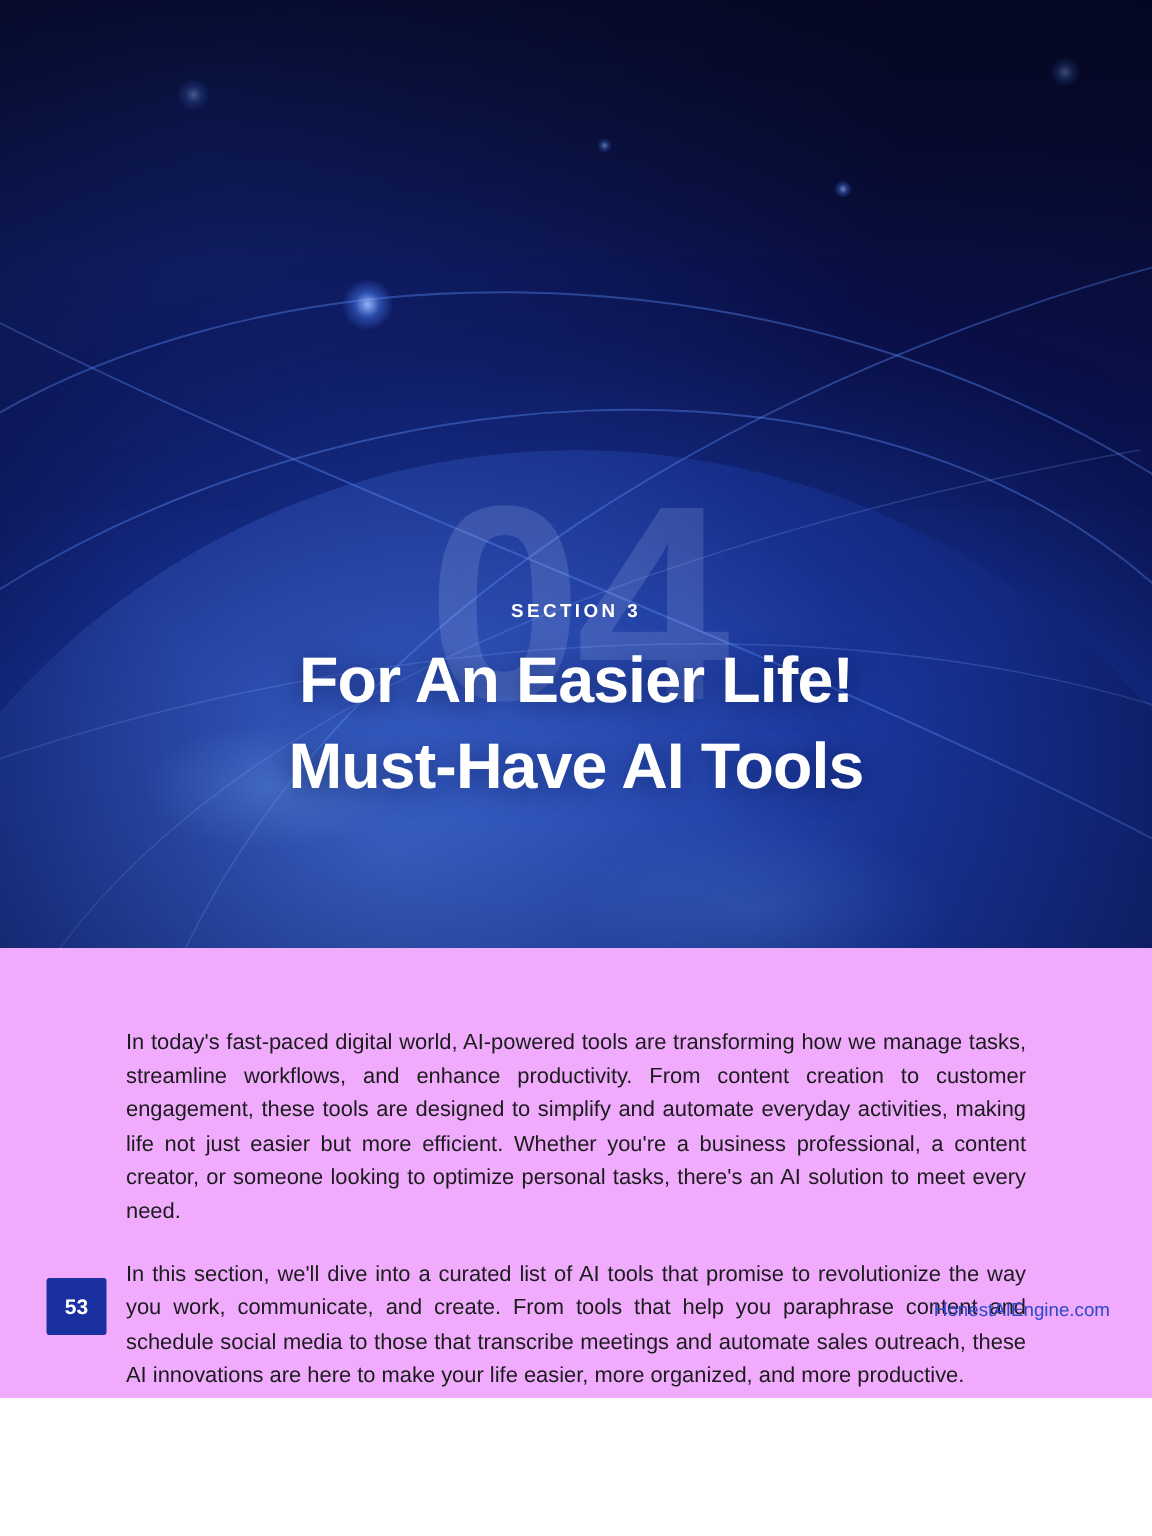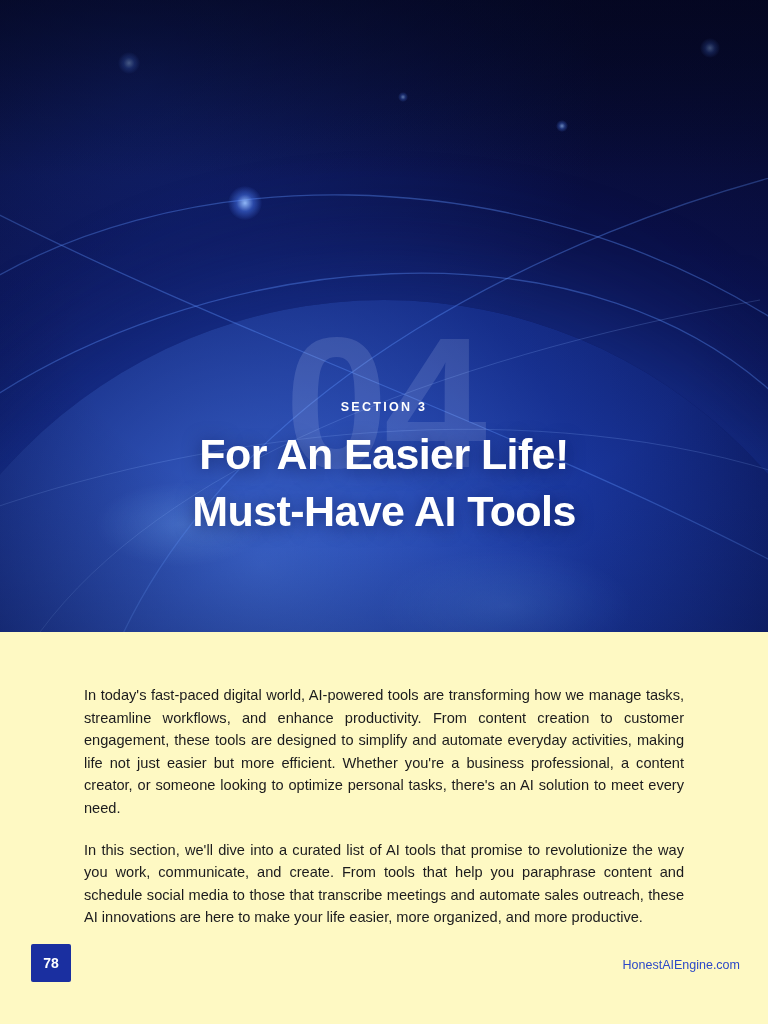--- a/index.html
+++ b/index.html
@@ -117,22 +117,22 @@
     text-shadow: 0 2px 18px rgba(4,10,50,0.5);
   }
   .hero-title span { display: block; }
 
   
   .body-area {
     position: absolute;
     top: 632px;
     left: 0;
     width: 768px;
-    height: 392px;
-    background: #fef9c3;
+    height: 300px;
+    background: #f0abfc;
   }
 
   .body-copy {
     position: absolute;
     left: 84px;
     top: 52px;
     width: 600px;
   }
   .body-copy p {
     font-size: 14.6px;
@@ -219,18 +219,18 @@
     </div>
   </div>
 
   <div class="body-area">
     <div class="body-copy">
       <p>In today's fast-paced digital world, AI-powered tools are transforming how we manage tasks, streamline workflows, and enhance productivity. From content creation to customer engagement, these tools are designed to simplify and automate everyday activities, making life not just easier but more efficient. Whether you're a business professional, a content creator, or someone looking to optimize personal tasks, there's an AI solution to meet every need.</p>
       <p>In this section, we'll dive into a curated list of AI tools that promise to revolutionize the way you work, communicate, and create. From tools that help you paraphrase content and schedule social media to those that transcribe meetings and automate sales outreach, these AI innovations are here to make your life easier, more organized, and more productive.</p>
     </div>
 
     <div class="footer">
-      <div class="page-number">78</div>
+      <div class="page-number">53</div>
       <a class="footer-link" href="#">HonestAIEngine.com</a>
     </div>
   </div>
 
 </div>
 
 </body></html>

